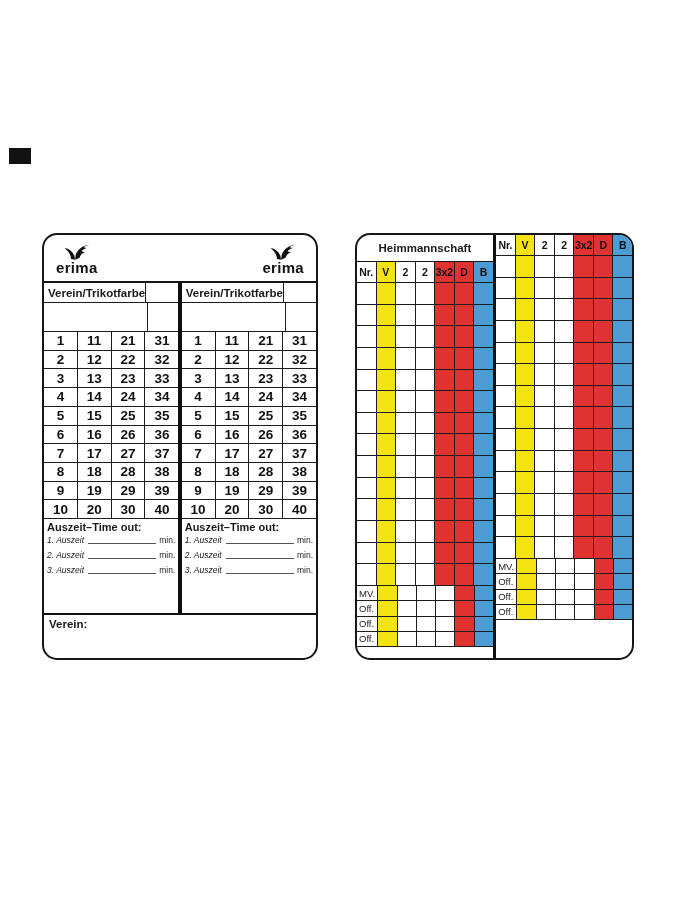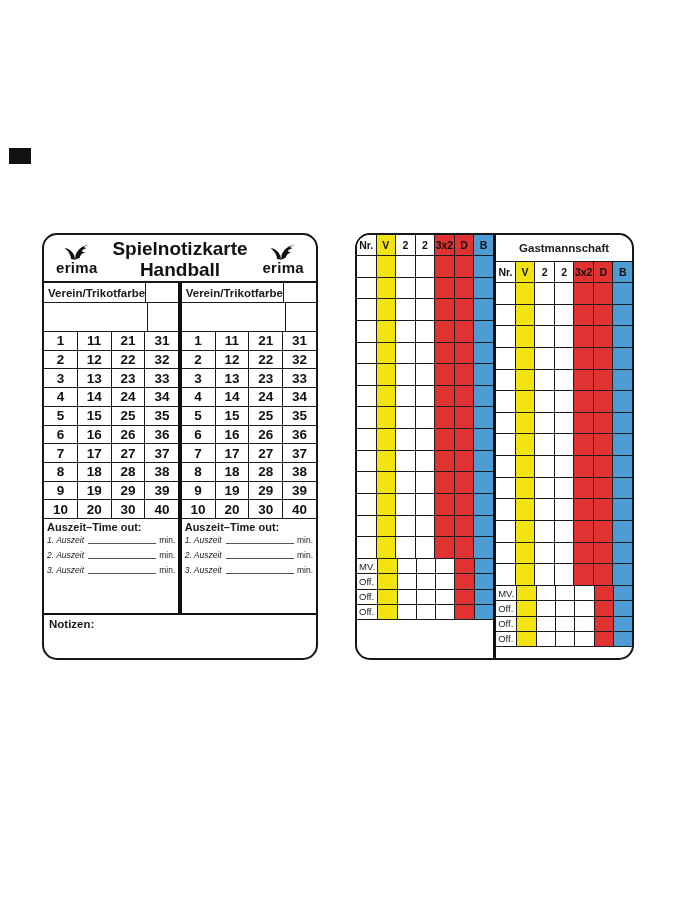--- a/index.html
+++ b/index.html
@@ -91,24 +91,20 @@
 
 <div class="card card-left">
   <div class="title-row">
     <div class="brand">
       <svg width="30" height="17" viewBox="0 0 44 26">
         <path d="M3 6 C10 7 15 11 18 18 L19 24 L13 23 C12 15 8 10 3 6 Z" fill="#111"></path>
         <path d="M41 1 C31 2 24 7 20 16 L19 24 L26 21 C27 17 30 14 34 13 L29 11 C31 8 34 7 37 6 L32 5 C34 3 37 2 41 1 Z" fill="#111"></path>
       </svg>
       <div class="brand-word">erima</div>
     </div>
-    <div class="card-title">
-      <div>Spielnotizkarte</div>
-      <div>Handball</div>
-    </div>
     <div class="brand">
       <svg width="30" height="17" viewBox="0 0 44 26">
         <path d="M3 6 C10 7 15 11 18 18 L19 24 L13 23 C12 15 8 10 3 6 Z" fill="#111"></path>
         <path d="M41 1 C31 2 24 7 20 16 L19 24 L26 21 C27 17 30 14 34 13 L29 11 C31 8 34 7 37 6 L32 5 C34 3 37 2 41 1 Z" fill="#111"></path>
       </svg>
       <div class="brand-word">erima</div>
     </div>
   </div>
 
   <div class="lhalves">
@@ -292,25 +288,205 @@
             <div class="auszeit-line">
               <div class="lbl">3. Auszeit</div>
               <div class="rule"></div>
               <div class="unit">min.</div>
             </div>
           </div>
       </div>
     </div>
   </div>
 
-  <div class="notizen">Notizen:</div>
+  <div class="notizen">Verein:</div>
 </div>
 
 <div class="card card-right">
   <div class="rhalves">
+    <div class="rhalf">
+      <div class="team-header">Heimmannschaft</div>
+      <div class="colheads">
+          <div class="colhead" style="background: rgb(255, 255, 255);">Nr.</div>
+          <div class="colhead" style="background: rgb(243, 228, 17);">V</div>
+          <div class="colhead" style="background: rgb(255, 255, 255);">2</div>
+          <div class="colhead" style="background: rgb(255, 255, 255);">2</div>
+          <div class="colhead" style="background: rgb(224, 50, 48);">3x2</div>
+          <div class="colhead" style="background: rgb(224, 50, 48);">D</div>
+          <div class="colhead" style="background: rgb(77, 156, 212);">B</div>
+        </div>
+      <div class="tally">
+          <div class="tally-row">
+            <div class="tcell" style="background: rgb(255, 255, 255);"></div>
+            <div class="tcell" style="background: rgb(243, 228, 17);"></div>
+            <div class="tcell" style="background: rgb(255, 255, 255);"></div>
+            <div class="tcell" style="background: rgb(255, 255, 255);"></div>
+            <div class="tcell" style="background: rgb(224, 50, 48);"></div>
+            <div class="tcell" style="background: rgb(224, 50, 48);"></div>
+            <div class="tcell" style="background: rgb(77, 156, 212);"></div>
+          </div>
+          <div class="tally-row">
+            <div class="tcell" style="background: rgb(255, 255, 255);"></div>
+            <div class="tcell" style="background: rgb(243, 228, 17);"></div>
+            <div class="tcell" style="background: rgb(255, 255, 255);"></div>
+            <div class="tcell" style="background: rgb(255, 255, 255);"></div>
+            <div class="tcell" style="background: rgb(224, 50, 48);"></div>
+            <div class="tcell" style="background: rgb(224, 50, 48);"></div>
+            <div class="tcell" style="background: rgb(77, 156, 212);"></div>
+          </div>
+          <div class="tally-row">
+            <div class="tcell" style="background: rgb(255, 255, 255);"></div>
+            <div class="tcell" style="background: rgb(243, 228, 17);"></div>
+            <div class="tcell" style="background: rgb(255, 255, 255);"></div>
+            <div class="tcell" style="background: rgb(255, 255, 255);"></div>
+            <div class="tcell" style="background: rgb(224, 50, 48);"></div>
+            <div class="tcell" style="background: rgb(224, 50, 48);"></div>
+            <div class="tcell" style="background: rgb(77, 156, 212);"></div>
+          </div>
+          <div class="tally-row">
+            <div class="tcell" style="background: rgb(255, 255, 255);"></div>
+            <div class="tcell" style="background: rgb(243, 228, 17);"></div>
+            <div class="tcell" style="background: rgb(255, 255, 255);"></div>
+            <div class="tcell" style="background: rgb(255, 255, 255);"></div>
+            <div class="tcell" style="background: rgb(224, 50, 48);"></div>
+            <div class="tcell" style="background: rgb(224, 50, 48);"></div>
+            <div class="tcell" style="background: rgb(77, 156, 212);"></div>
+          </div>
+          <div class="tally-row">
+            <div class="tcell" style="background: rgb(255, 255, 255);"></div>
+            <div class="tcell" style="background: rgb(243, 228, 17);"></div>
+            <div class="tcell" style="background: rgb(255, 255, 255);"></div>
+            <div class="tcell" style="background: rgb(255, 255, 255);"></div>
+            <div class="tcell" style="background: rgb(224, 50, 48);"></div>
+            <div class="tcell" style="background: rgb(224, 50, 48);"></div>
+            <div class="tcell" style="background: rgb(77, 156, 212);"></div>
+          </div>
+          <div class="tally-row">
+            <div class="tcell" style="background: rgb(255, 255, 255);"></div>
+            <div class="tcell" style="background: rgb(243, 228, 17);"></div>
+            <div class="tcell" style="background: rgb(255, 255, 255);"></div>
+            <div class="tcell" style="background: rgb(255, 255, 255);"></div>
+            <div class="tcell" style="background: rgb(224, 50, 48);"></div>
+            <div class="tcell" style="background: rgb(224, 50, 48);"></div>
+            <div class="tcell" style="background: rgb(77, 156, 212);"></div>
+          </div>
+          <div class="tally-row">
+            <div class="tcell" style="background: rgb(255, 255, 255);"></div>
+            <div class="tcell" style="background: rgb(243, 228, 17);"></div>
+            <div class="tcell" style="background: rgb(255, 255, 255);"></div>
+            <div class="tcell" style="background: rgb(255, 255, 255);"></div>
+            <div class="tcell" style="background: rgb(224, 50, 48);"></div>
+            <div class="tcell" style="background: rgb(224, 50, 48);"></div>
+            <div class="tcell" style="background: rgb(77, 156, 212);"></div>
+          </div>
+          <div class="tally-row">
+            <div class="tcell" style="background: rgb(255, 255, 255);"></div>
+            <div class="tcell" style="background: rgb(243, 228, 17);"></div>
+            <div class="tcell" style="background: rgb(255, 255, 255);"></div>
+            <div class="tcell" style="background: rgb(255, 255, 255);"></div>
+            <div class="tcell" style="background: rgb(224, 50, 48);"></div>
+            <div class="tcell" style="background: rgb(224, 50, 48);"></div>
+            <div class="tcell" style="background: rgb(77, 156, 212);"></div>
+          </div>
+          <div class="tally-row">
+            <div class="tcell" style="background: rgb(255, 255, 255);"></div>
+            <div class="tcell" style="background: rgb(243, 228, 17);"></div>
+            <div class="tcell" style="background: rgb(255, 255, 255);"></div>
+            <div class="tcell" style="background: rgb(255, 255, 255);"></div>
+            <div class="tcell" style="background: rgb(224, 50, 48);"></div>
+            <div class="tcell" style="background: rgb(224, 50, 48);"></div>
+            <div class="tcell" style="background: rgb(77, 156, 212);"></div>
+          </div>
+          <div class="tally-row">
+            <div class="tcell" style="background: rgb(255, 255, 255);"></div>
+            <div class="tcell" style="background: rgb(243, 228, 17);"></div>
+            <div class="tcell" style="background: rgb(255, 255, 255);"></div>
+            <div class="tcell" style="background: rgb(255, 255, 255);"></div>
+            <div class="tcell" style="background: rgb(224, 50, 48);"></div>
+            <div class="tcell" style="background: rgb(224, 50, 48);"></div>
+            <div class="tcell" style="background: rgb(77, 156, 212);"></div>
+          </div>
+          <div class="tally-row">
+            <div class="tcell" style="background: rgb(255, 255, 255);"></div>
+            <div class="tcell" style="background: rgb(243, 228, 17);"></div>
+            <div class="tcell" style="background: rgb(255, 255, 255);"></div>
+            <div class="tcell" style="background: rgb(255, 255, 255);"></div>
+            <div class="tcell" style="background: rgb(224, 50, 48);"></div>
+            <div class="tcell" style="background: rgb(224, 50, 48);"></div>
+            <div class="tcell" style="background: rgb(77, 156, 212);"></div>
+          </div>
+          <div class="tally-row">
+            <div class="tcell" style="background: rgb(255, 255, 255);"></div>
+            <div class="tcell" style="background: rgb(243, 228, 17);"></div>
+            <div class="tcell" style="background: rgb(255, 255, 255);"></div>
+            <div class="tcell" style="background: rgb(255, 255, 255);"></div>
+            <div class="tcell" style="background: rgb(224, 50, 48);"></div>
+            <div class="tcell" style="background: rgb(224, 50, 48);"></div>
+            <div class="tcell" style="background: rgb(77, 156, 212);"></div>
+          </div>
+          <div class="tally-row">
+            <div class="tcell" style="background: rgb(255, 255, 255);"></div>
+            <div class="tcell" style="background: rgb(243, 228, 17);"></div>
+            <div class="tcell" style="background: rgb(255, 255, 255);"></div>
+            <div class="tcell" style="background: rgb(255, 255, 255);"></div>
+            <div class="tcell" style="background: rgb(224, 50, 48);"></div>
+            <div class="tcell" style="background: rgb(224, 50, 48);"></div>
+            <div class="tcell" style="background: rgb(77, 156, 212);"></div>
+          </div>
+          <div class="tally-row">
+            <div class="tcell" style="background: rgb(255, 255, 255);"></div>
+            <div class="tcell" style="background: rgb(243, 228, 17);"></div>
+            <div class="tcell" style="background: rgb(255, 255, 255);"></div>
+            <div class="tcell" style="background: rgb(255, 255, 255);"></div>
+            <div class="tcell" style="background: rgb(224, 50, 48);"></div>
+            <div class="tcell" style="background: rgb(224, 50, 48);"></div>
+            <div class="tcell" style="background: rgb(77, 156, 212);"></div>
+          </div>
+        </div>
+      <div class="specials">
+          <div class="special-row">
+            <div class="scell slabel" style="background: rgb(255, 255, 255);">MV.</div>
+            <div class="scell" style="background: rgb(243, 228, 17);"></div>
+            <div class="scell" style="background: rgb(255, 255, 255);"></div>
+            <div class="scell" style="background: rgb(255, 255, 255);"></div>
+            <div class="scell" style="background: rgb(255, 255, 255);"></div>
+            <div class="scell" style="background: rgb(224, 50, 48);"></div>
+            <div class="scell" style="background: rgb(77, 156, 212);"></div>
+          </div>
+          <div class="special-row">
+            <div class="scell slabel" style="background: rgb(255, 255, 255);">Off.</div>
+            <div class="scell" style="background: rgb(243, 228, 17);"></div>
+            <div class="scell" style="background: rgb(255, 255, 255);"></div>
+            <div class="scell" style="background: rgb(255, 255, 255);"></div>
+            <div class="scell" style="background: rgb(255, 255, 255);"></div>
+            <div class="scell" style="background: rgb(224, 50, 48);"></div>
+            <div class="scell" style="background: rgb(77, 156, 212);"></div>
+          </div>
+          <div class="special-row">
+            <div class="scell slabel" style="background: rgb(255, 255, 255);">Off.</div>
+            <div class="scell" style="background: rgb(243, 228, 17);"></div>
+            <div class="scell" style="background: rgb(255, 255, 255);"></div>
+            <div class="scell" style="background: rgb(255, 255, 255);"></div>
+            <div class="scell" style="background: rgb(255, 255, 255);"></div>
+            <div class="scell" style="background: rgb(224, 50, 48);"></div>
+            <div class="scell" style="background: rgb(77, 156, 212);"></div>
+          </div>
+          <div class="special-row">
+            <div class="scell slabel" style="background: rgb(255, 255, 255);">Off.</div>
+            <div class="scell" style="background: rgb(243, 228, 17);"></div>
+            <div class="scell" style="background: rgb(255, 255, 255);"></div>
+            <div class="scell" style="background: rgb(255, 255, 255);"></div>
+            <div class="scell" style="background: rgb(255, 255, 255);"></div>
+            <div class="scell" style="background: rgb(224, 50, 48);"></div>
+            <div class="scell" style="background: rgb(77, 156, 212);"></div>
+          </div>
+        </div>
+      <div class="bottom-filler"></div>
+    </div>
+    <div class="r-divider"></div>
     <div class="rhalf">
       <div class="colheads">
           <div class="colhead" style="background: rgb(255, 255, 255);">Nr.</div>
           <div class="colhead" style="background: rgb(243, 228, 17);">V</div>
           <div class="colhead" style="background: rgb(255, 255, 255);">2</div>
           <div class="colhead" style="background: rgb(255, 255, 255);">2</div>
           <div class="colhead" style="background: rgb(224, 50, 48);">3x2</div>
           <div class="colhead" style="background: rgb(224, 50, 48);">D</div>
           <div class="colhead" style="background: rgb(77, 156, 212);">B</div>
         </div>
@@ -475,194 +651,14 @@
             <div class="scell" style="background: rgb(243, 228, 17);"></div>
             <div class="scell" style="background: rgb(255, 255, 255);"></div>
             <div class="scell" style="background: rgb(255, 255, 255);"></div>
             <div class="scell" style="background: rgb(255, 255, 255);"></div>
             <div class="scell" style="background: rgb(224, 50, 48);"></div>
             <div class="scell" style="background: rgb(77, 156, 212);"></div>
           </div>
         </div>
       <div class="bottom-filler"></div>
     </div>
-    <div class="r-divider"></div>
-    <div class="rhalf">
-      <div class="team-header">Gastmannschaft</div>
-      <div class="colheads">
-          <div class="colhead" style="background: rgb(255, 255, 255);">Nr.</div>
-          <div class="colhead" style="background: rgb(243, 228, 17);">V</div>
-          <div class="colhead" style="background: rgb(255, 255, 255);">2</div>
-          <div class="colhead" style="background: rgb(255, 255, 255);">2</div>
-          <div class="colhead" style="background: rgb(224, 50, 48);">3x2</div>
-          <div class="colhead" style="background: rgb(224, 50, 48);">D</div>
-          <div class="colhead" style="background: rgb(77, 156, 212);">B</div>
-        </div>
-      <div class="tally">
-          <div class="tally-row">
-            <div class="tcell" style="background: rgb(255, 255, 255);"></div>
-            <div class="tcell" style="background: rgb(243, 228, 17);"></div>
-            <div class="tcell" style="background: rgb(255, 255, 255);"></div>
-            <div class="tcell" style="background: rgb(255, 255, 255);"></div>
-            <div class="tcell" style="background: rgb(224, 50, 48);"></div>
-            <div class="tcell" style="background: rgb(224, 50, 48);"></div>
-            <div class="tcell" style="background: rgb(77, 156, 212);"></div>
-          </div>
-          <div class="tally-row">
-            <div class="tcell" style="background: rgb(255, 255, 255);"></div>
-            <div class="tcell" style="background: rgb(243, 228, 17);"></div>
-            <div class="tcell" style="background: rgb(255, 255, 255);"></div>
-            <div class="tcell" style="background: rgb(255, 255, 255);"></div>
-            <div class="tcell" style="background: rgb(224, 50, 48);"></div>
-            <div class="tcell" style="background: rgb(224, 50, 48);"></div>
-            <div class="tcell" style="background: rgb(77, 156, 212);"></div>
-          </div>
-          <div class="tally-row">
-            <div class="tcell" style="background: rgb(255, 255, 255);"></div>
-            <div class="tcell" style="background: rgb(243, 228, 17);"></div>
-            <div class="tcell" style="background: rgb(255, 255, 255);"></div>
-            <div class="tcell" style="background: rgb(255, 255, 255);"></div>
-            <div class="tcell" style="background: rgb(224, 50, 48);"></div>
-            <div class="tcell" style="background: rgb(224, 50, 48);"></div>
-            <div class="tcell" style="background: rgb(77, 156, 212);"></div>
-          </div>
-          <div class="tally-row">
-            <div class="tcell" style="background: rgb(255, 255, 255);"></div>
-            <div class="tcell" style="background: rgb(243, 228, 17);"></div>
-            <div class="tcell" style="background: rgb(255, 255, 255);"></div>
-            <div class="tcell" style="background: rgb(255, 255, 255);"></div>
-            <div class="tcell" style="background: rgb(224, 50, 48);"></div>
-            <div class="tcell" style="background: rgb(224, 50, 48);"></div>
-            <div class="tcell" style="background: rgb(77, 156, 212);"></div>
-          </div>
-          <div class="tally-row">
-            <div class="tcell" style="background: rgb(255, 255, 255);"></div>
-            <div class="tcell" style="background: rgb(243, 228, 17);"></div>
-            <div class="tcell" style="background: rgb(255, 255, 255);"></div>
-            <div class="tcell" style="background: rgb(255, 255, 255);"></div>
-            <div class="tcell" style="background: rgb(224, 50, 48);"></div>
-            <div class="tcell" style="background: rgb(224, 50, 48);"></div>
-            <div class="tcell" style="background: rgb(77, 156, 212);"></div>
-          </div>
-          <div class="tally-row">
-            <div class="tcell" style="background: rgb(255, 255, 255);"></div>
-            <div class="tcell" style="background: rgb(243, 228, 17);"></div>
-            <div class="tcell" style="background: rgb(255, 255, 255);"></div>
-            <div class="tcell" style="background: rgb(255, 255, 255);"></div>
-            <div class="tcell" style="background: rgb(224, 50, 48);"></div>
-            <div class="tcell" style="background: rgb(224, 50, 48);"></div>
-            <div class="tcell" style="background: rgb(77, 156, 212);"></div>
-          </div>
-          <div class="tally-row">
-            <div class="tcell" style="background: rgb(255, 255, 255);"></div>
-            <div class="tcell" style="background: rgb(243, 228, 17);"></div>
-            <div class="tcell" style="background: rgb(255, 255, 255);"></div>
-            <div class="tcell" style="background: rgb(255, 255, 255);"></div>
-            <div class="tcell" style="background: rgb(224, 50, 48);"></div>
-            <div class="tcell" style="background: rgb(224, 50, 48);"></div>
-            <div class="tcell" style="background: rgb(77, 156, 212);"></div>
-          </div>
-          <div class="tally-row">
-            <div class="tcell" style="background: rgb(255, 255, 255);"></div>
-            <div class="tcell" style="background: rgb(243, 228, 17);"></div>
-            <div class="tcell" style="background: rgb(255, 255, 255);"></div>
-            <div class="tcell" style="background: rgb(255, 255, 255);"></div>
-            <div class="tcell" style="background: rgb(224, 50, 48);"></div>
-            <div class="tcell" style="background: rgb(224, 50, 48);"></div>
-            <div class="tcell" style="background: rgb(77, 156, 212);"></div>
-          </div>
-          <div class="tally-row">
-            <div class="tcell" style="background: rgb(255, 255, 255);"></div>
-            <div class="tcell" style="background: rgb(243, 228, 17);"></div>
-            <div class="tcell" style="background: rgb(255, 255, 255);"></div>
-            <div class="tcell" style="background: rgb(255, 255, 255);"></div>
-            <div class="tcell" style="background: rgb(224, 50, 48);"></div>
-            <div class="tcell" style="background: rgb(224, 50, 48);"></div>
-            <div class="tcell" style="background: rgb(77, 156, 212);"></div>
-          </div>
-          <div class="tally-row">
-            <div class="tcell" style="background: rgb(255, 255, 255);"></div>
-            <div class="tcell" style="background: rgb(243, 228, 17);"></div>
-            <div class="tcell" style="background: rgb(255, 255, 255);"></div>
-            <div class="tcell" style="background: rgb(255, 255, 255);"></div>
-            <div class="tcell" style="background: rgb(224, 50, 48);"></div>
-            <div class="tcell" style="background: rgb(224, 50, 48);"></div>
-            <div class="tcell" style="background: rgb(77, 156, 212);"></div>
-          </div>
-          <div class="tally-row">
-            <div class="tcell" style="background: rgb(255, 255, 255);"></div>
-            <div class="tcell" style="background: rgb(243, 228, 17);"></div>
-            <div class="tcell" style="background: rgb(255, 255, 255);"></div>
-            <div class="tcell" style="background: rgb(255, 255, 255);"></div>
-            <div class="tcell" style="background: rgb(224, 50, 48);"></div>
-            <div class="tcell" style="background: rgb(224, 50, 48);"></div>
-            <div class="tcell" style="background: rgb(77, 156, 212);"></div>
-          </div>
-          <div class="tally-row">
-            <div class="tcell" style="background: rgb(255, 255, 255);"></div>
-            <div class="tcell" style="background: rgb(243, 228, 17);"></div>
-            <div class="tcell" style="background: rgb(255, 255, 255);"></div>
-            <div class="tcell" style="background: rgb(255, 255, 255);"></div>
-            <div class="tcell" style="background: rgb(224, 50, 48);"></div>
-            <div class="tcell" style="background: rgb(224, 50, 48);"></div>
-            <div class="tcell" style="background: rgb(77, 156, 212);"></div>
-          </div>
-          <div class="tally-row">
-            <div class="tcell" style="background: rgb(255, 255, 255);"></div>
-            <div class="tcell" style="background: rgb(243, 228, 17);"></div>
-            <div class="tcell" style="background: rgb(255, 255, 255);"></div>
-            <div class="tcell" style="background: rgb(255, 255, 255);"></div>
-            <div class="tcell" style="background: rgb(224, 50, 48);"></div>
-            <div class="tcell" style="background: rgb(224, 50, 48);"></div>
-            <div class="tcell" style="background: rgb(77, 156, 212);"></div>
-          </div>
-          <div class="tally-row">
-            <div class="tcell" style="background: rgb(255, 255, 255);"></div>
-            <div class="tcell" style="background: rgb(243, 228, 17);"></div>
-            <div class="tcell" style="background: rgb(255, 255, 255);"></div>
-            <div class="tcell" style="background: rgb(255, 255, 255);"></div>
-            <div class="tcell" style="background: rgb(224, 50, 48);"></div>
-            <div class="tcell" style="background: rgb(224, 50, 48);"></div>
-            <div class="tcell" style="background: rgb(77, 156, 212);"></div>
-          </div>
-        </div>
-      <div class="specials">
-          <div class="special-row">
-            <div class="scell slabel" style="background: rgb(255, 255, 255);">MV.</div>
-            <div class="scell" style="background: rgb(243, 228, 17);"></div>
-            <div class="scell" style="background: rgb(255, 255, 255);"></div>
-            <div class="scell" style="background: rgb(255, 255, 255);"></div>
-            <div class="scell" style="background: rgb(255, 255, 255);"></div>
-            <div class="scell" style="background: rgb(224, 50, 48);"></div>
-            <div class="scell" style="background: rgb(77, 156, 212);"></div>
-          </div>
-          <div class="special-row">
-            <div class="scell slabel" style="background: rgb(255, 255, 255);">Off.</div>
-            <div class="scell" style="background: rgb(243, 228, 17);"></div>
-            <div class="scell" style="background: rgb(255, 255, 255);"></div>
-            <div class="scell" style="background: rgb(255, 255, 255);"></div>
-            <div class="scell" style="background: rgb(255, 255, 255);"></div>
-            <div class="scell" style="background: rgb(224, 50, 48);"></div>
-            <div class="scell" style="background: rgb(77, 156, 212);"></div>
-          </div>
-          <div class="special-row">
-            <div class="scell slabel" style="background: rgb(255, 255, 255);">Off.</div>
-            <div class="scell" style="background: rgb(243, 228, 17);"></div>
-            <div class="scell" style="background: rgb(255, 255, 255);"></div>
-            <div class="scell" style="background: rgb(255, 255, 255);"></div>
-            <div class="scell" style="background: rgb(255, 255, 255);"></div>
-            <div class="scell" style="background: rgb(224, 50, 48);"></div>
-            <div class="scell" style="background: rgb(77, 156, 212);"></div>
-          </div>
-          <div class="special-row">
-            <div class="scell slabel" style="background: rgb(255, 255, 255);">Off.</div>
-            <div class="scell" style="background: rgb(243, 228, 17);"></div>
-            <div class="scell" style="background: rgb(255, 255, 255);"></div>
-            <div class="scell" style="background: rgb(255, 255, 255);"></div>
-            <div class="scell" style="background: rgb(255, 255, 255);"></div>
-            <div class="scell" style="background: rgb(224, 50, 48);"></div>
-            <div class="scell" style="background: rgb(77, 156, 212);"></div>
-          </div>
-        </div>
-      <div class="bottom-filler"></div>
-    </div>
   </div>
 </div>
 
 </body></html>

